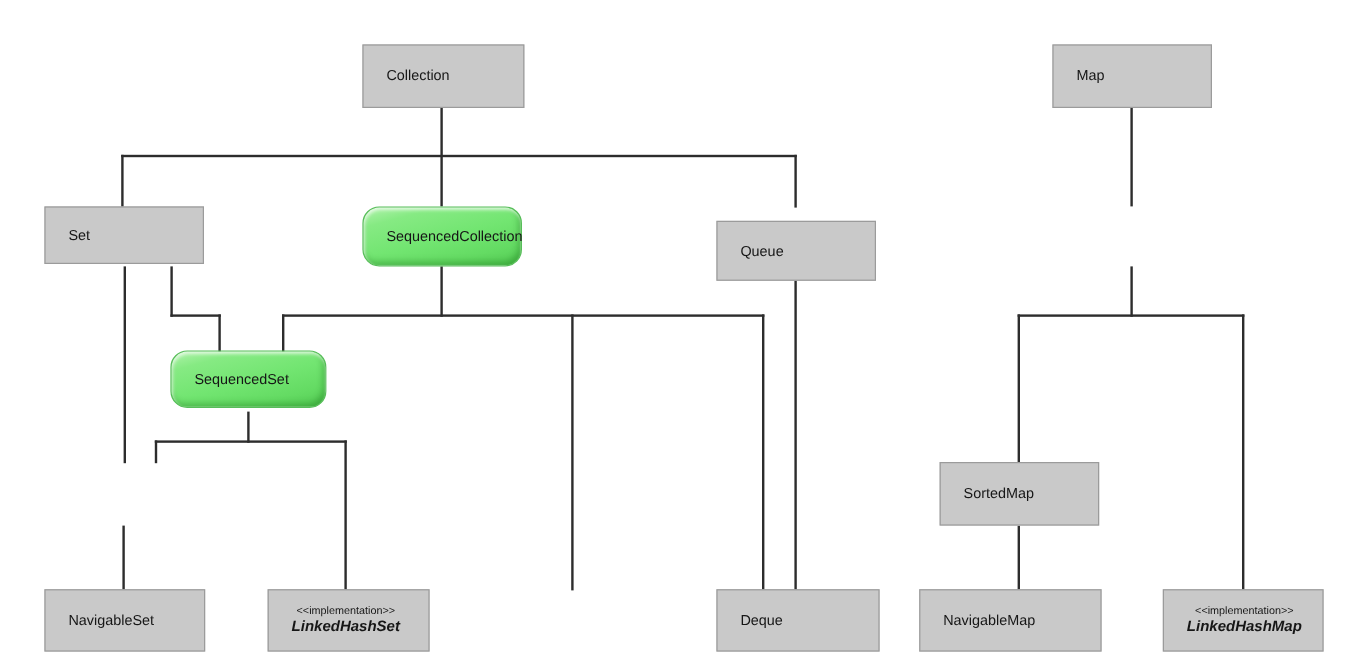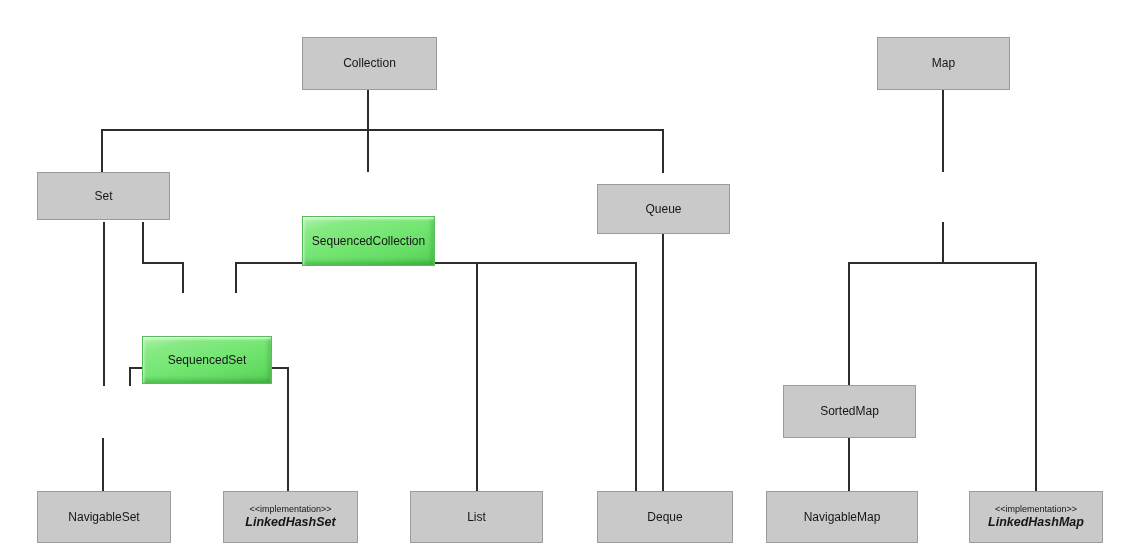--- a/index.html
+++ b/index.html
@@ -12,35 +12,34 @@
     overflow: hidden;
   }
   .edge { position: absolute; background: #2d2d2d; z-index: 1; }
   .edge.h { height: 2px; }
   .edge.v { width: 2px; }
   .node {
     position: absolute;
     z-index: 2;
     display: flex;
     align-items: center;
-    justify-content: center;
     text-align: center;
     font-size: 12px;
     color: #161616;
     background: #c9c9c9;
     border: 1px solid #9b9b9b;
     box-sizing: border-box;
     line-height: 1.2;
+    padding-left: 19px;
   }
   .node.green {
     background: linear-gradient(165deg, #b0f3ab 0%, #86ea83 20%, #72e571 52%, #64db63 78%, #53cb53 100%);
     border: 1px solid #57bd59;
-    border-radius: 0;
+    border-radius: 14px;
     box-shadow: inset 1px 2px 3px rgba(255,255,255,0.70), inset -2px -3px 5px rgba(0,90,0,0.30);
-    margin-top: 44px;
   }
   .stereo { font-size: 9px; display: block; }
   .impl-label { font-size: 12.5px; font-style: italic; font-weight: bold; display: block; }
 </style>
 </head>
 <body>
 
 <div class="canvas">
 
   <div class="edge v" style="left:367px; top:90px; height:82px;"></div>
@@ -107,23 +106,20 @@
     <span>NavigableSet</span>
   </div>
 
   <div class="node" style="left:223px; top:491px; width:135px; height:52px;">
     <span>
       <span class="stereo">&lt;&lt;implementation&gt;&gt;</span>
       <span class="impl-label">LinkedHashSet</span>
     </span>
   </div>
 
-  <div class="node" style="left:410px; top:491px; width:133px; height:52px;">
-    <span>List</span>
-  </div>
 
   <div class="node" style="left:597px; top:491px; width:136px; height:52px;">
     <span>Deque</span>
   </div>
 
   <div class="node" style="left:766px; top:491px; width:152px; height:52px;">
     <span>NavigableMap</span>
   </div>
 
   <div class="node" style="left:969px; top:491px; width:134px; height:52px;">

